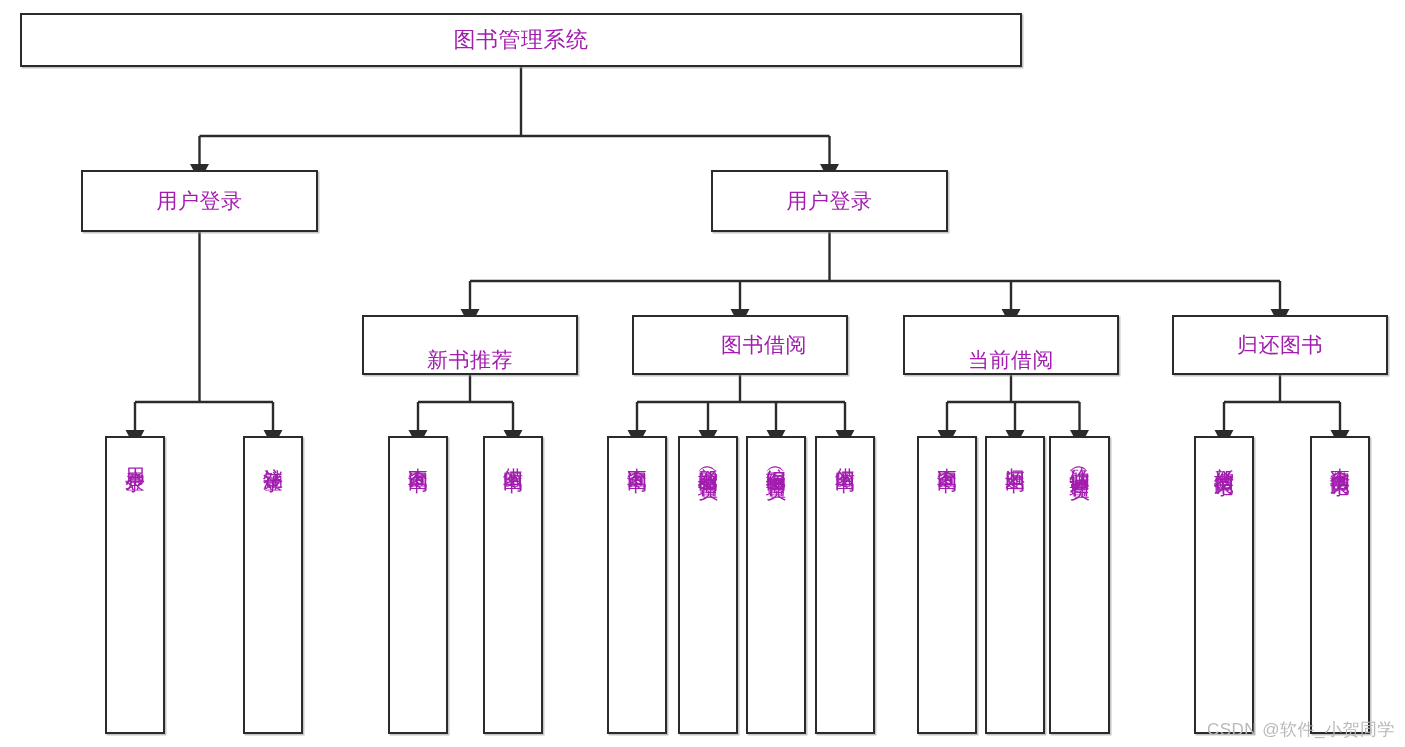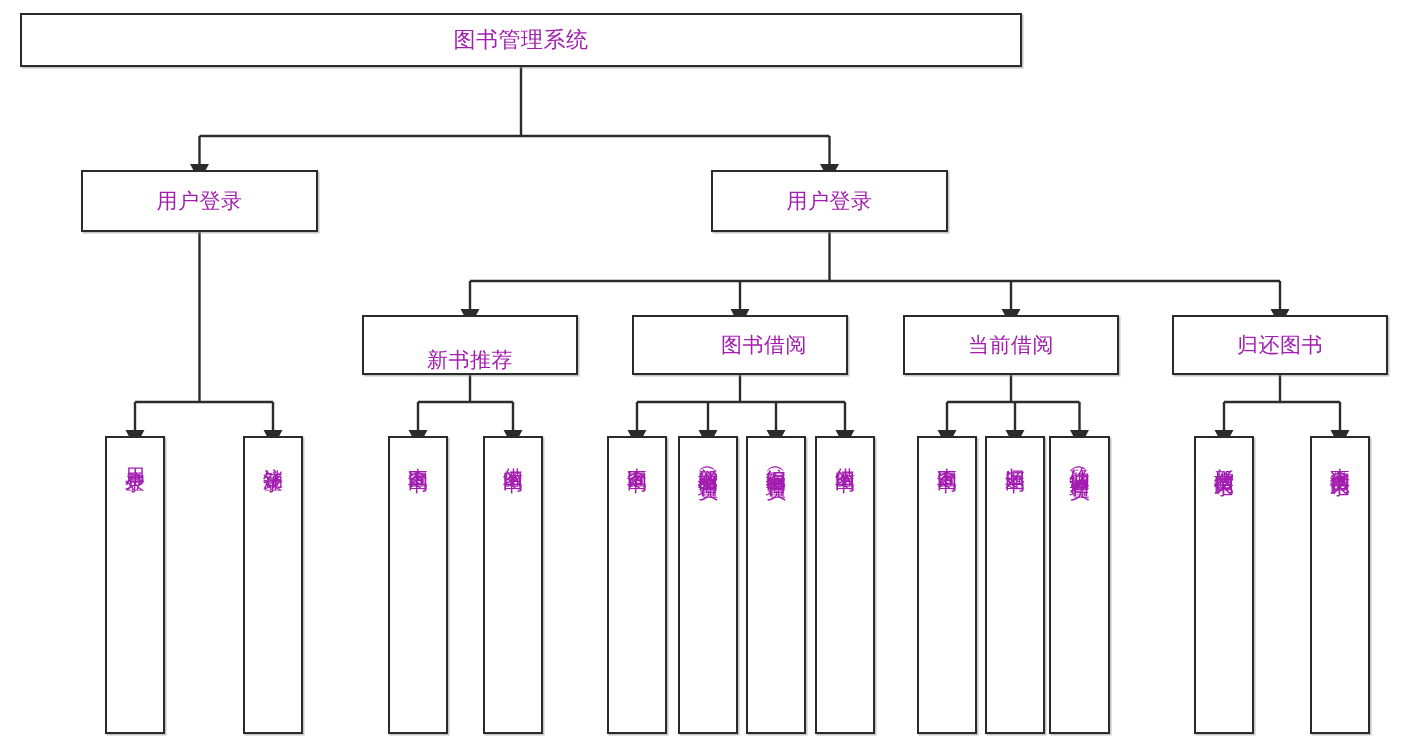--- a/index.html
+++ b/index.html
@@ -99,21 +99,21 @@
       </div>
       <div class="node" style="left: 711px; top: 170px; width: 237px; height: 62px;">
         <span class="lbl">用户登录</span>
       </div>
       <div class="node" style="left: 362px; top: 315px; width: 216px; height: 60px; align-items: flex-end;">
         <span class="lbl">新书推荐</span>
       </div>
       <div class="node" style="left: 632px; top: 315px; width: 216px; height: 60px; padding-left: 48px;">
         <span class="lbl">图书借阅</span>
       </div>
-      <div class="node" style="left: 903px; top: 315px; width: 216px; height: 60px;">
+      <div class="node" style="left: 903px; top: 315px; width: 216px; height: 60px; align-items: flex-end;">
         <span class="lbl">当前借阅</span>
       </div>
       <div class="node" style="left: 1172px; top: 315px; width: 216px; height: 60px;">
         <span class="lbl">归还图书</span>
       </div>
       <div class="node leaf" style="left: 105px; top: 436px; width: 60px; height: 298px;">
         <span class="lbl">用户登录</span>
       </div>
       <div class="node leaf" style="left: 243px; top: 436px; width: 60px; height: 298px;">
         <span class="lbl">注销登录</span>
@@ -146,13 +146,14 @@
         <span class="lbl">确认归还（管理员）</span>
       </div>
       <div class="node leaf" style="left: 1194px; top: 436px; width: 60px; height: 298px;">
         <span class="lbl">新增借阅记录</span>
       </div>
       <div class="node leaf" style="left: 1310px; top: 436px; width: 60px; height: 298px;">
         <span class="lbl">查询借阅记录</span>
       </div>
     </div>
 
+  <div id="watermark">CSDN @软件_小贺同学</div>
 </div>
 
 </body></html>

